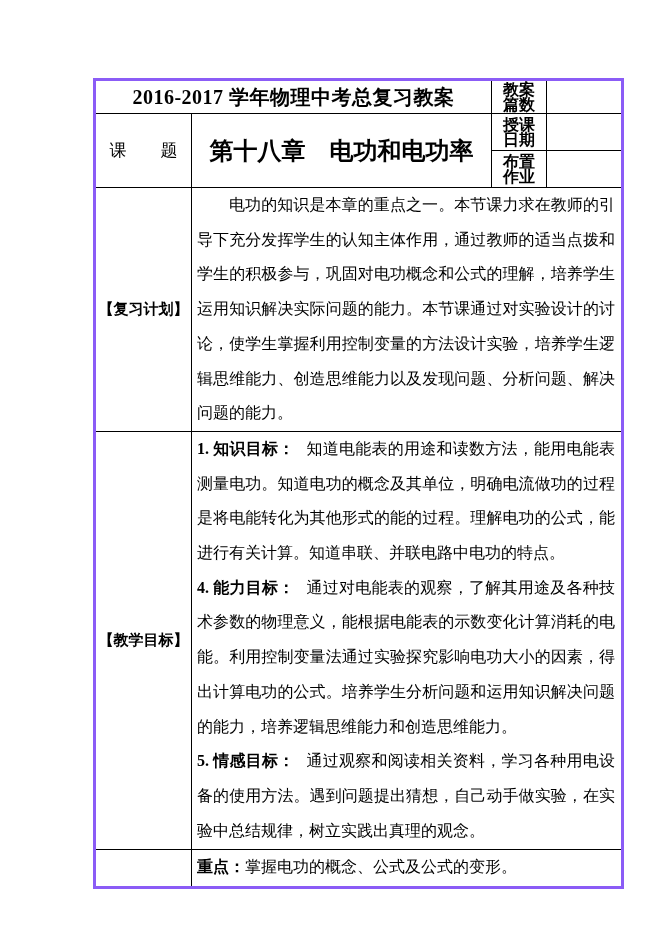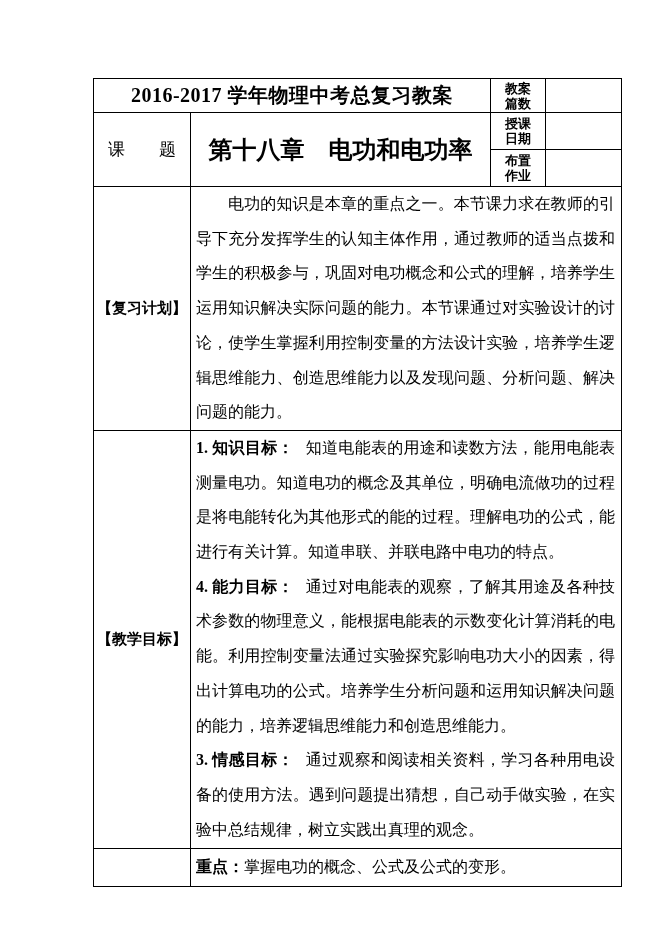--- a/index.html
+++ b/index.html
@@ -5,42 +5,42 @@
   * { margin:0; padding:0; box-sizing:border-box; }
   html,body { background:#ffffff; }
   body {
     width:661px; height:935px; position:relative;
     font-family:"Liberation Serif","DejaVu Serif",serif;
     color:#000;
   }
   .doc-table {
     position:absolute; left:93px; top:78px; width:528px;
     border-collapse:collapse; table-layout:fixed;
-    border:1px solid #8b5cf6;
+    border:3px solid #8b5cf6;
   }
   .doc-table td { border:1px solid #000; overflow:hidden; }
 
   col.c-label  { width:97px; }
   col.c-main   { width:300px; }
   col.c-info-l { width:55px; }
   col.c-info-v { width:76px; }
 
   tr.r-title  { height:34px; }
   tr.r-course { height:37px; }
   tr.r-plan   { height:206px; }
   tr.r-goals  { height:418px; }
   tr.r-key    { height:38px; }
 
   td.title-cell {
     text-align:center; vertical-align:middle;
     font-weight:bold; font-size:20px; letter-spacing:0.5px;
   }
   td.info-label {
     text-align:center; vertical-align:middle;
-    font-weight:bold; font-size:13px; line-height:15px;
+    font-weight:bold; font-size:16px; line-height:15px;
   }
   .info-label-inner { width:2em; margin:0 auto; word-break:break-all; }
   td.info-value { background:#fff; }
 
   td.course-label {
     text-align:center; vertical-align:middle;
     font-weight:normal; font-size:17px;
   }
   td.course-title {
     text-align:center; vertical-align:middle;
@@ -110,21 +110,21 @@
   <tr class="r-goals">
     <td class="row-label">【教学目标】</td>
     <td class="content" colspan="3">
       <p class="goal">
         <span class="goal-title">1. 知识目标：</span><span>知道电能表的用途和读数方法，能用电能表测量电功。知道电功的概念及其单位，明确电流做功的过程是将电能转化为其他形式的能的过程。理解电功的公式，能进行有关计算。知道串联、并联电路中电功的特点。</span>
       </p>
       <p class="goal">
         <span class="goal-title">4. 能力目标：</span><span>通过对电能表的观察，了解其用途及各种技术参数的物理意义，能根据电能表的示数变化计算消耗的电能。利用控制变量法通过实验探究影响电功大小的因素，得出计算电功的公式。培养学生分析问题和运用知识解决问题的能力，培养逻辑思维能力和创造思维能力。</span>
       </p>
       <p class="goal">
-        <span class="goal-title">3. 情感目标：</span><span>通过观察和阅读相关资料，学习各种用电设备的使用方法。遇到问题提出猜想，自己动手做实验，在实验中总结规律，树立实践出真理的观念。</span>
+        <span class="goal-title">5. 情感目标：</span><span>通过观察和阅读相关资料，学习各种用电设备的使用方法。遇到问题提出猜想，自己动手做实验，在实验中总结规律，树立实践出真理的观念。</span>
       </p>
     </td>
   </tr>
 
   <tr class="r-key">
     <td></td>
     <td class="keypoint" colspan="3">
       <span class="kp-label">重点：</span><span>掌握电功的概念、公式及公式的变形。</span>
     </td>
   </tr>

